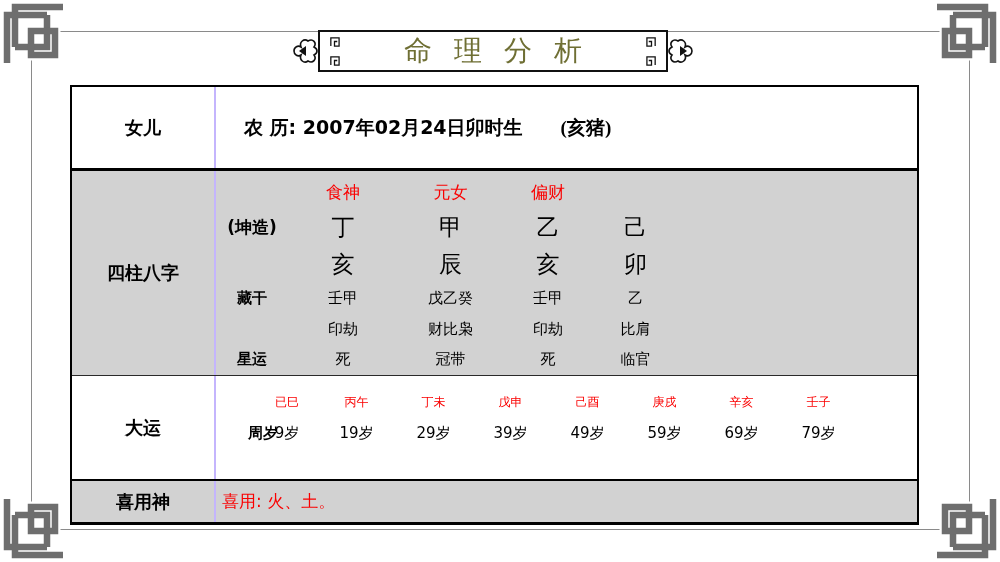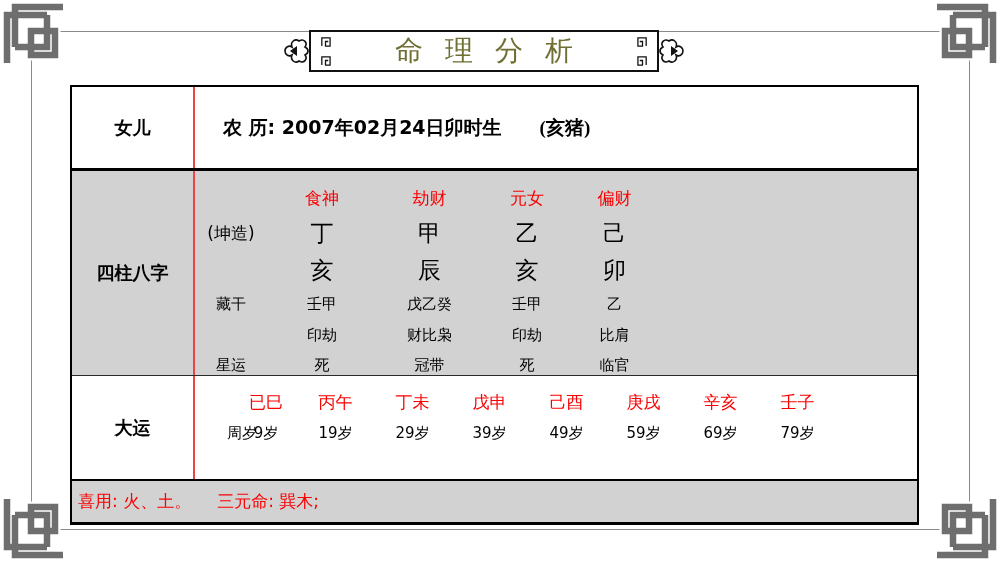--- a/index.html
+++ b/index.html
@@ -12,21 +12,21 @@
   .fl-bottom{left:58px;top:529px;width:884px;height:1px;}
   .fl-left{left:31px;top:60px;width:1px;height:442px;}
   .fl-right{left:969px;top:60px;width:1px;height:442px;}
   .knot{position:absolute;width:62px;height:62px;}
   .k-tl{left:2px;top:2px;}
   .k-tr{left:936px;top:2px;transform:scaleX(-1);}
   .k-bl{left:2px;top:498px;transform:scaleY(-1);}
   .k-br{left:936px;top:498px;transform:scale(-1,-1);}
 
   
-  .title-wrap{position:absolute;left:283px;top:30px;display:flex;align-items:center;z-index:3;}
+  .title-wrap{position:absolute;left:292px;top:30px;display:flex;align-items:center;z-index:3;}
   .cloud{width:26px;height:32px;flex-shrink:0;}
   .cloud.right{transform:scaleX(-1);}
   .title-box{position:relative;width:346px;height:38px;border:2px solid #111;background:#fff;
              display:flex;align-items:center;justify-content:center;}
   .title-box h1{margin:0;font-size:28px;font-weight:normal;color:#6f6f34;
                 letter-spacing:22px;margin-right:-22px;white-space:nowrap;}
   .spiral{position:absolute;width:11px;height:11px;}
   .sp-tl{left:9px;top:4px;}
   .sp-bl{left:9px;bottom:4px;}
   .sp-tr{right:9px;top:4px;transform:scaleX(-1);}
@@ -34,48 +34,48 @@
 
   
   .bz-table{position:absolute;left:70px;top:85px;width:849px;height:440px;
             border:2px solid #000;border-bottom-width:3px;box-sizing:border-box;
             display:flex;flex-direction:column;z-index:3;background:#fff;}
   .trow{display:flex;box-sizing:border-box;}
   .trow1{height:81px;}
   .trow2{height:208px;border-top:3px solid #000;border-bottom:1px solid #2a2a2a;background:#d2d2d2;}
   .trow3{height:103px;}
   .trow4{flex:1;border-top:2px solid #000;background:#d2d2d2;}
-  .lab{width:123px;flex-shrink:0;border-right:2px solid #ef4444;box-sizing:border-box;
+  .lab{width:144px;flex-shrink:0;border-right:2px solid #c4b5fd;box-sizing:border-box;
        display:flex;align-items:center;justify-content:center;font-weight:bold;font-size:18px;text-align:right;}
   .cnt{flex:1;box-sizing:border-box;min-width:0;}
 
   
   .cnt1{display:flex;align-items:center;padding-left:28px;font-weight:bold;font-size:19px;white-space:nowrap;}
   .zodiac{margin-left:38px;font-family:Liberation Serif, serif;}
 
   
-  .cnt2{padding-top:5px;margin-top:6px;}
+  .cnt2{padding-top:5px;}
   .g2{display:grid;grid-template-columns:72px 110px 105px 90px 85px 1fr;align-items:center;}
   .cell{text-align:center;white-space:nowrap;}
-  .sub{font-size:15px;}
+  .sub{font-size:15px;font-weight:bold;}
   .wide{text-align:left;font-size:17px;}
   .line-tengods{height:33px;font-size:17px;}
   .line-stems,.line-branches{height:37px;font-size:23px;}
   .line-stems .sub{font-size:17px;}
   .line-canggan,.line-hidden{height:31px;font-size:15px;}
   .line-xingyun{height:29px;font-size:15px;}
   .red{color:#fa0000;}
 
   
   .cnt3{padding-top:11px;}
   .g3{display:grid;grid-template-columns:40px 62px repeat(7,77px) 1fr;align-items:center;height:30px;}
   .g3 .cell{font-size:15px;}
   .g3 .sub{text-align:left;padding-left:11px;font-size:15px;margin-left:21px;}
   .g3.dy-red{height:31px;}
-  .g3.dy-red .cell{font-size:17px;}
+  .g3.dy-red .cell{font-size:12px;}
 
   
   .cnt4{display:flex;align-items:center;font-size:17px;padding-left:6px;white-space:nowrap;border-radius:17px;}
   .gapA{margin-left:26px;}
   .gapB{margin-left:24px;}
 </style>
 </head>
 <body>
 
 <div class="stage">
@@ -178,21 +178,20 @@
       </div>
     </div>
 
     <div class="trow trow2">
       <div class="lab">四柱八字</div>
       <div class="cnt cnt2">
 
         <div class="g2 line-tengods">
           <span class="cell sub"></span>
           <span class="cell red">食神</span>
-          <span class="cell red">劫财</span>
           <span class="cell red">元女</span>
           <span class="cell red">偏财</span>
           <span class="cell wide"></span>
         </div>
 
         <div class="g2 line-stems">
           <span class="cell sub">(坤造)</span>
           <span class="cell">丁</span>
           <span class="cell">甲</span>
           <span class="cell">乙</span>
@@ -266,20 +265,20 @@
           <span class="cell">69岁</span>
           <span class="cell">79岁</span>
           <span class="cell wide"></span>
         </div>
 
 
       </div>
     </div>
 
     <div class="trow trow4">
+      <div class="lab">喜用神</div>
       <div class="cnt cnt4">
         <span class="red">喜用: 火、土。</span>
-        <span class="red gapA">三元命: 巽木;</span>
       </div>
     </div>
 
   </div>
 </div>
 
 </body></html>

